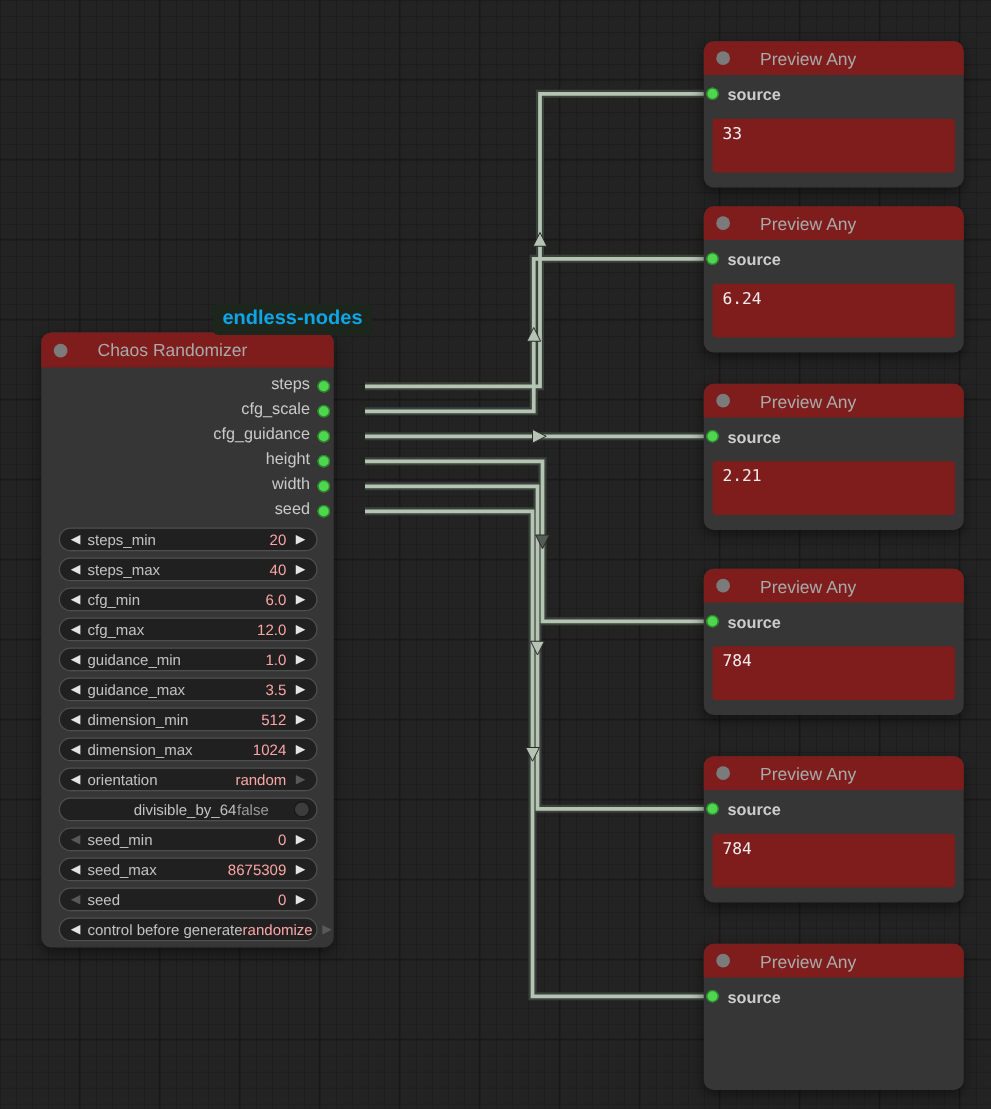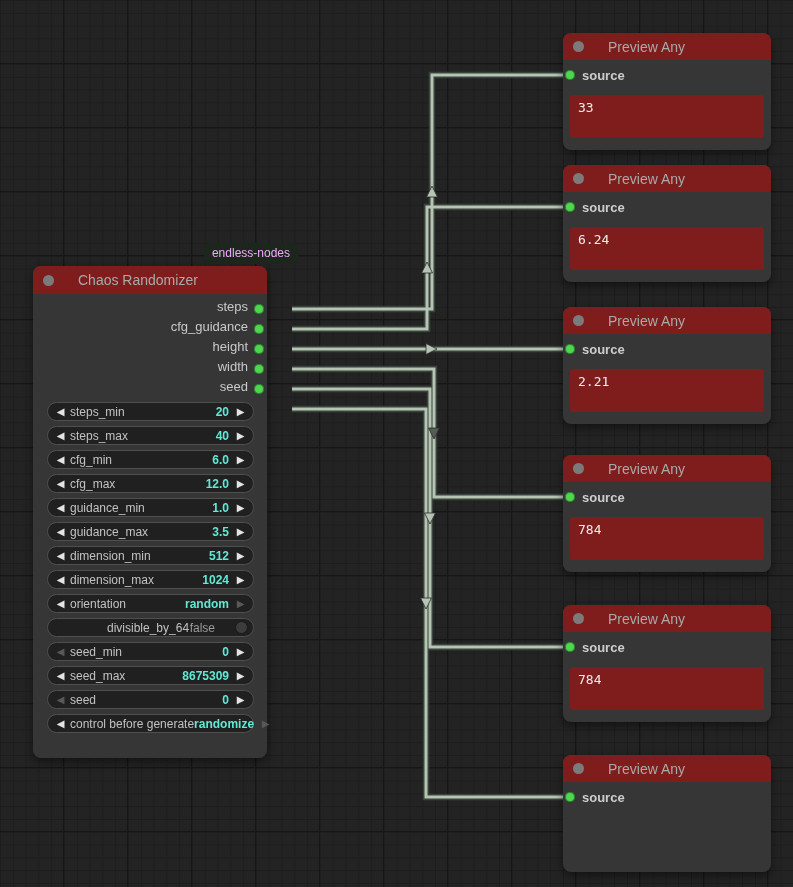--- a/index.html
+++ b/index.html
@@ -32,28 +32,28 @@
             box-shadow:inset 0 0 0 1px rgba(15,70,15,.55);}
   .out-dot{position:absolute;right:3px;top:5px;}
   .widgets{margin-top:3px;}
   .widget{height:19px;margin:0 13px 5px 14px;background:#202020;
           border:1px solid #4f4f4f;border-radius:10px;display:flex;align-items:center;
           padding:0 5px;box-sizing:border-box;font-size:12px;line-height:1;}
   .arrow{color:#e4e4e4;font-size:10px;width:15px;text-align:center;flex:0 0 auto;
          user-select:none;cursor:pointer;}
   .arrow.dim{color:#585858;}
   .wlabel{color:#c2c2c2;margin-left:2px;white-space:nowrap;}
-  .wvalue{margin-left:auto;color:#5eead4;font-weight:bold;margin-right:4px;white-space:nowrap;}
+  .wvalue{margin-left:auto;color:#fca5a5;font-weight:normal;margin-right:4px;white-space:nowrap;}
   .widget.toggle .wlabel{margin-left:10px;padding-left:44px;}
   .widget.toggle .wvalue{color:#9b9b9b;font-weight:normal;margin-right:20px;}
   .knob{width:13px;height:13px;border-radius:50%;background:#3c3c3c;
         border:1px solid #191919;box-sizing:border-box;flex:0 0 auto;cursor:pointer;}
   
   .badge{position:absolute;top:243px;right:495px;z-index:3;background:#1c261c;
-         color:#f0abfc;font-size:12px;font-weight:normal;padding:3px 8px 4px;border-radius:5px;}
+         color:#0ea5e9;font-size:16px;font-weight:bold;padding:3px 8px 4px;border-radius:5px;}
   
   .preview{width:208px;height:117px;left:563px;}
   .preview .titlebar{height:27px;}
   .src-row{position:relative;height:22px;display:flex;align-items:center;
            padding-left:19px;margin-top:4px;font-weight:bold;}
   .src-dot{position:absolute;left:2px;top:6px;}
   .src-label{color:#cdcdcd;font-size:13px;}
   .ptext{position:absolute;left:7px;right:7px;top:62px;height:43px;background:#7f1d1d;
          border-radius:3px;color:#ededed;font-family:"DejaVu Sans Mono",monospace;
          font-size:13px;padding:5px 8px;box-sizing:border-box;cursor:text;}
@@ -88,20 +88,24 @@
   <div class="titlebar">
     <span class="title-dot"></span>
     <span class="title-text">Chaos Randomizer</span>
   </div>
   <div class="outs" id="chaos-outs">
       <div class="out-row">
         <span class="out-label">steps</span>
         <span class="slot-dot out-dot"></span>
       </div>
       <div class="out-row">
+        <span class="out-label">cfg_scale</span>
+        <span class="slot-dot out-dot"></span>
+      </div>
+      <div class="out-row">
         <span class="out-label">cfg_guidance</span>
         <span class="slot-dot out-dot"></span>
       </div>
       <div class="out-row">
         <span class="out-label">height</span>
         <span class="slot-dot out-dot"></span>
       </div>
       <div class="out-row">
         <span class="out-label">width</span>
         <span class="slot-dot out-dot"></span>

